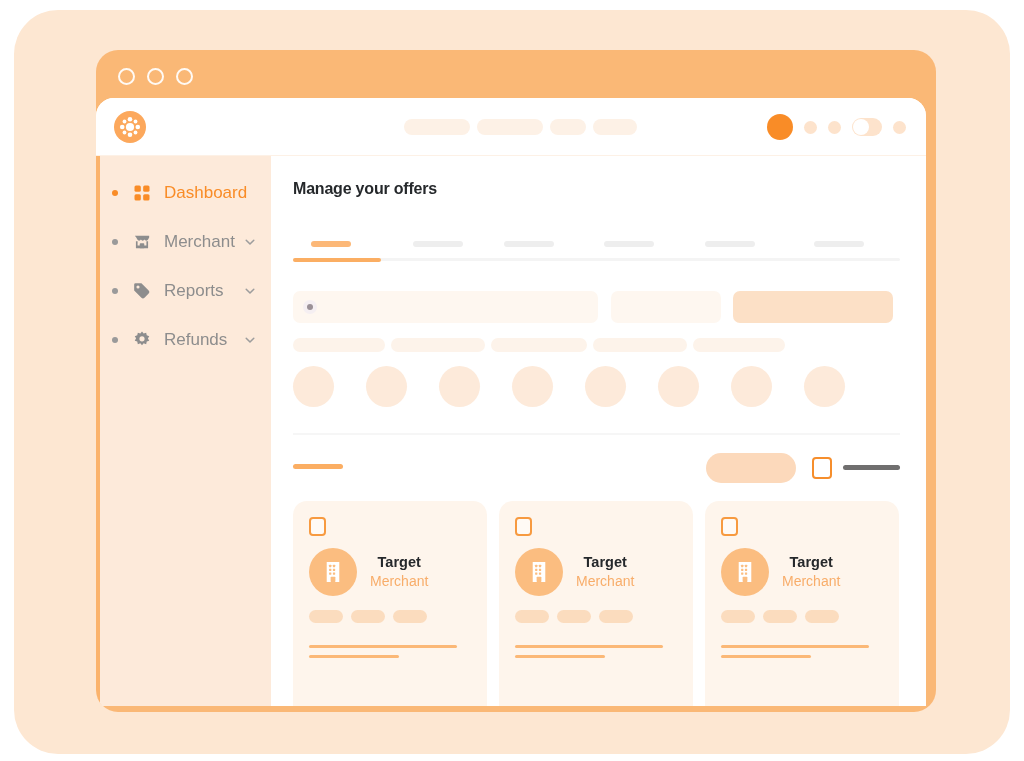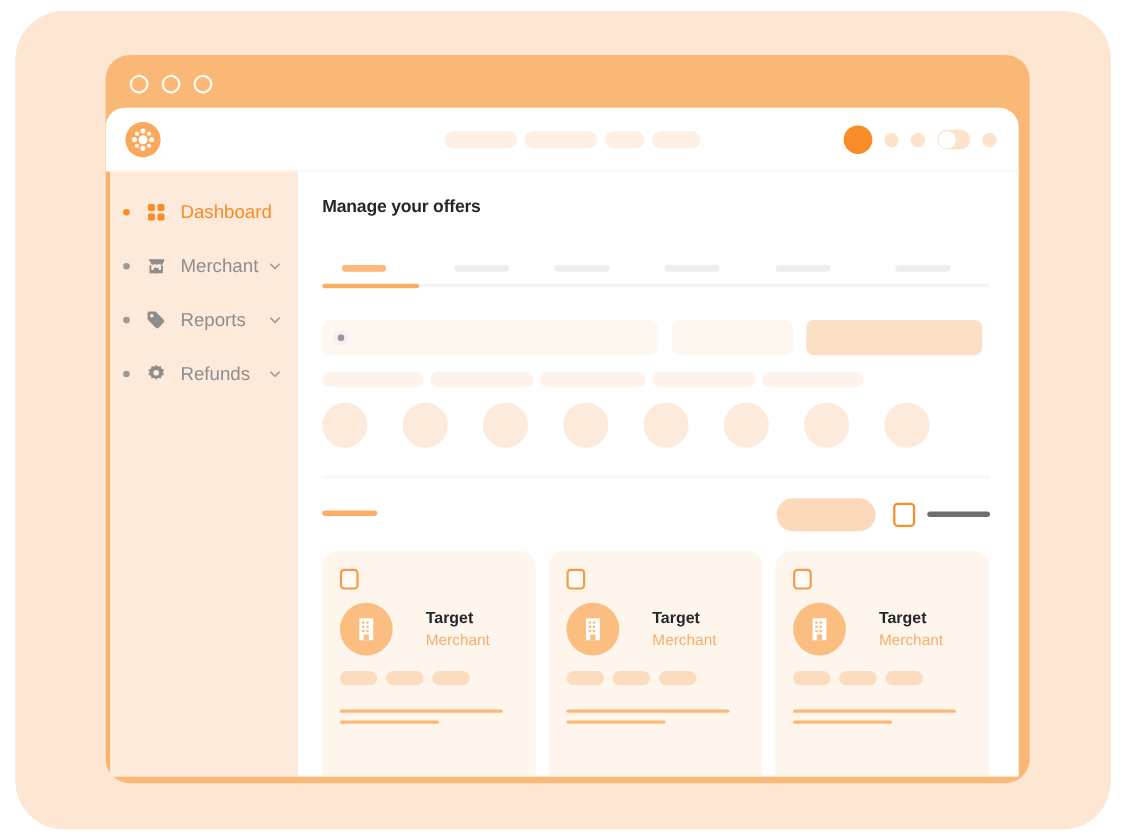--- a/index.html
+++ b/index.html
@@ -414,21 +414,21 @@
   }
   .card-avatar {
     width: 48px; height: 48px;
     border-radius: 50%;
     background: #fbbd80;
     display: flex;
     align-items: center;
     justify-content: center;
     flex: 0 0 auto;
   }
-  .card-text-block { margin-left: 30px; }
+  .card-text-block { margin-left: 13px; text-align: center; }
   .card-title {
     font-size: 14.5px;
     font-weight: bold;
     color: #25282b;
     line-height: 1.3;
   }
   .card-subtitle {
     font-size: 14px;
     color: #f8ad6a;
     line-height: 1.4;

